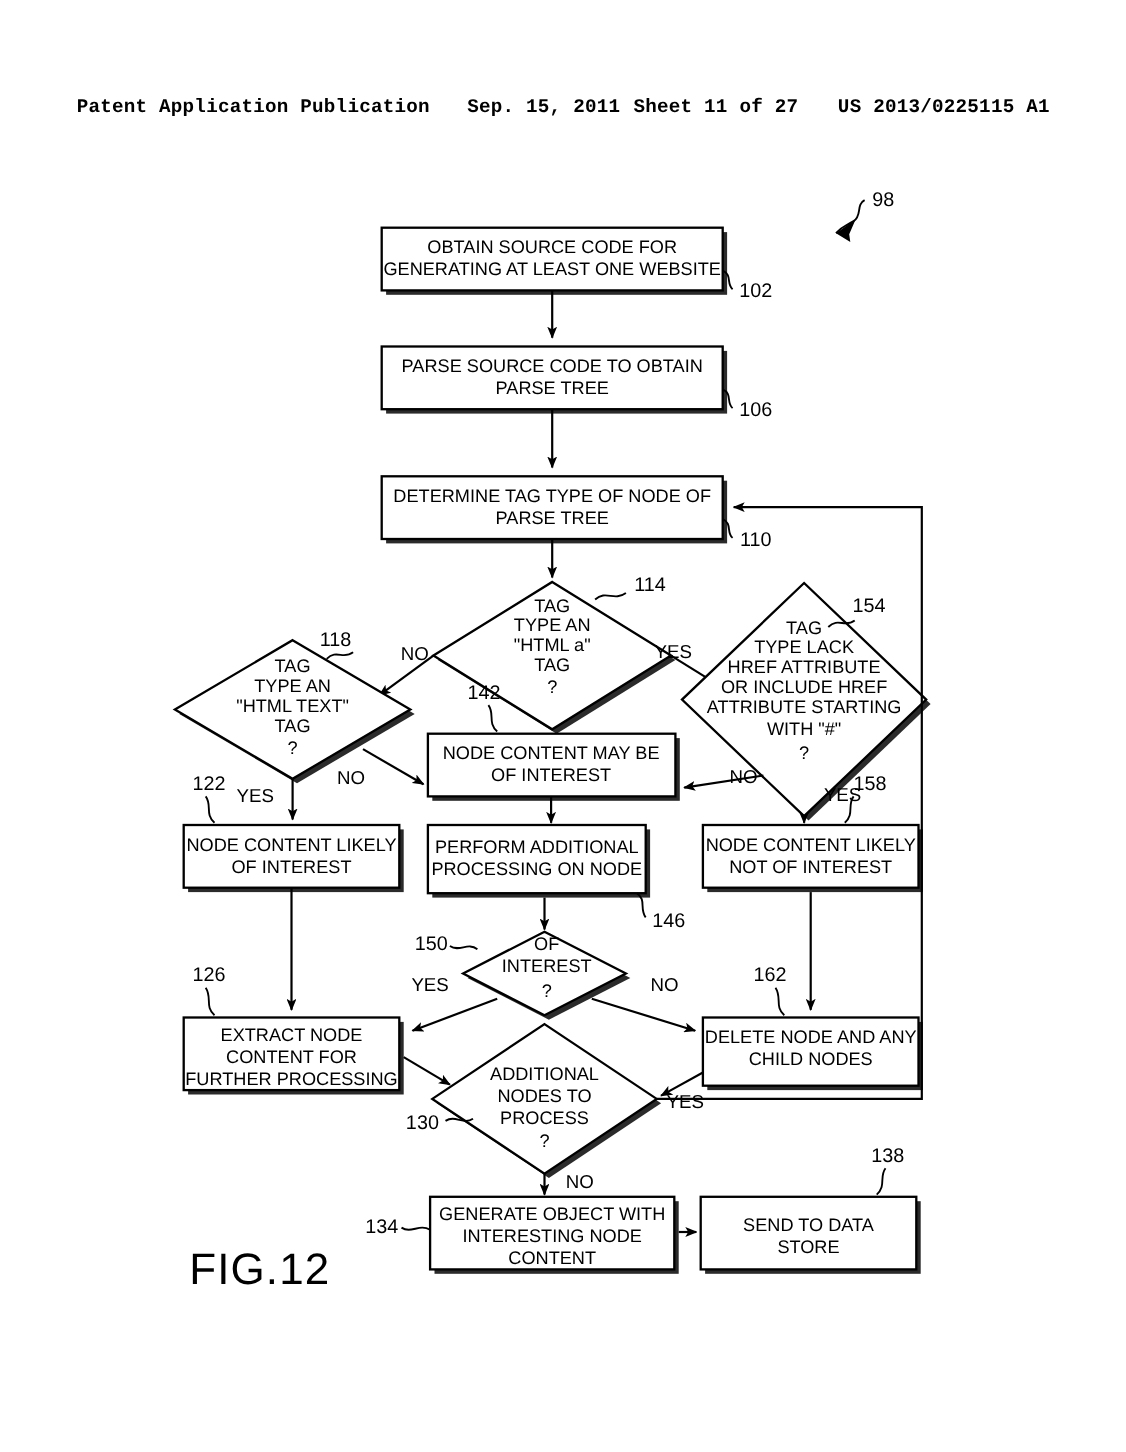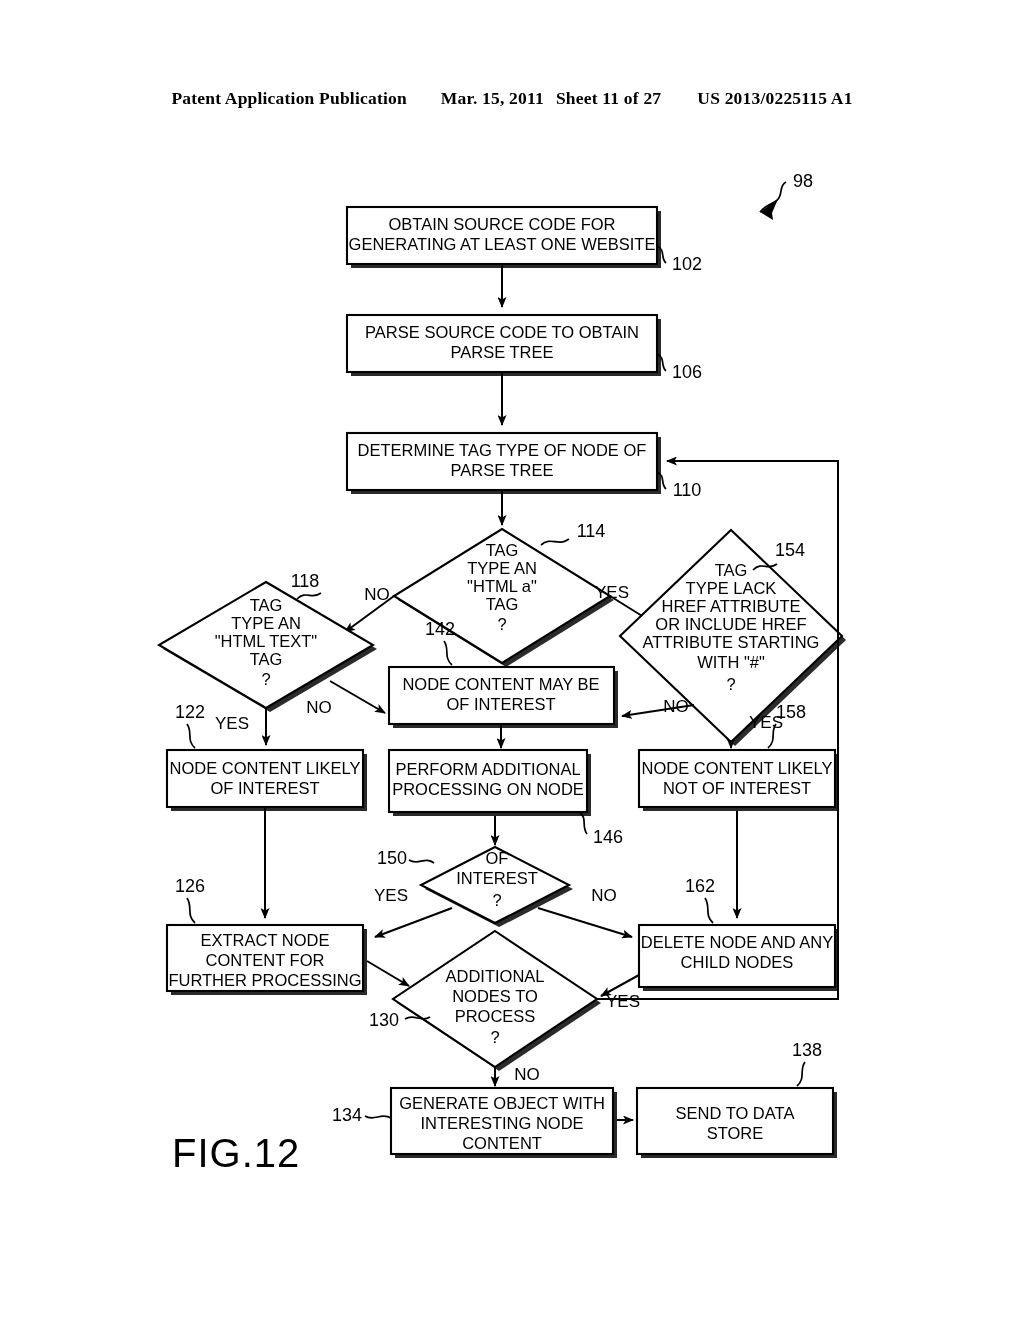--- a/index.html
+++ b/index.html
@@ -1,19 +1,19 @@
 <!DOCTYPE html>
 <html><head>
 <meta charset="utf-8">
 <style>
   html,body{margin:0;padding:0;background:#ffffff;}
   body{width:1024px;height:1320px;font-family:"Liberation Sans",sans-serif;color:#000;}
   #page{position:relative;width:1024px;height:1320px;overflow:hidden;background:#fff;}
   .hdr{position:absolute;top:88px;left:0;width:1024px;display:flex;justify-content:center;
-       align-items:baseline;font-family:Liberation Serif, serif;font-weight:bold;font-size:17.5px;
+       align-items:baseline;font-family:Liberation Mono, monospace;font-weight:bold;font-size:17.5px;
        letter-spacing:.2px;white-space:nowrap;}
   .hdr span{display:inline-block;}
   .hdr .s1{margin-right:34px;}
   .hdr .s2{margin-right:12px;}
   .hdr .s3{margin-right:36px;}
   svg{position:absolute;left:0;top:0;}
   text{font-family:"Liberation Sans",sans-serif;fill:#000;}
   .bx{font-size:16.5px;text-anchor:middle;}
   .dia{font-size:16.5px;text-anchor:middle;}
   .yn{font-size:17px;text-anchor:middle;}
@@ -24,21 +24,21 @@
   .ln{stroke:#000;stroke-width:2.0;fill:none;}
   .lead{stroke:#000;stroke-width:1.7;fill:none;}
 </style>
 </head>
 <body>
 
 <div id="page">
 
   <div class="hdr">
     <span class="s1">Patent Application Publication</span>
-    <span class="s2">Mar. 15, 2011</span>
+    <span class="s2">Sep. 15, 2011</span>
     <span class="s3">Sheet 11 of 27</span>
     <span>US 2013/0225115 A1</span>
   </div>
 
   <svg width="1024" height="1320" viewBox="0 0 1024 1320">
     <defs>
       <marker id="ah" markerWidth="11" markerHeight="9" refX="10" refY="4.5" orient="auto" markerUnits="userSpaceOnUse">
         <path d="M0,0 L11,4.5 L0,9 L2.6,4.5 Z" fill="#000"></path>
       </marker>
     </defs>

